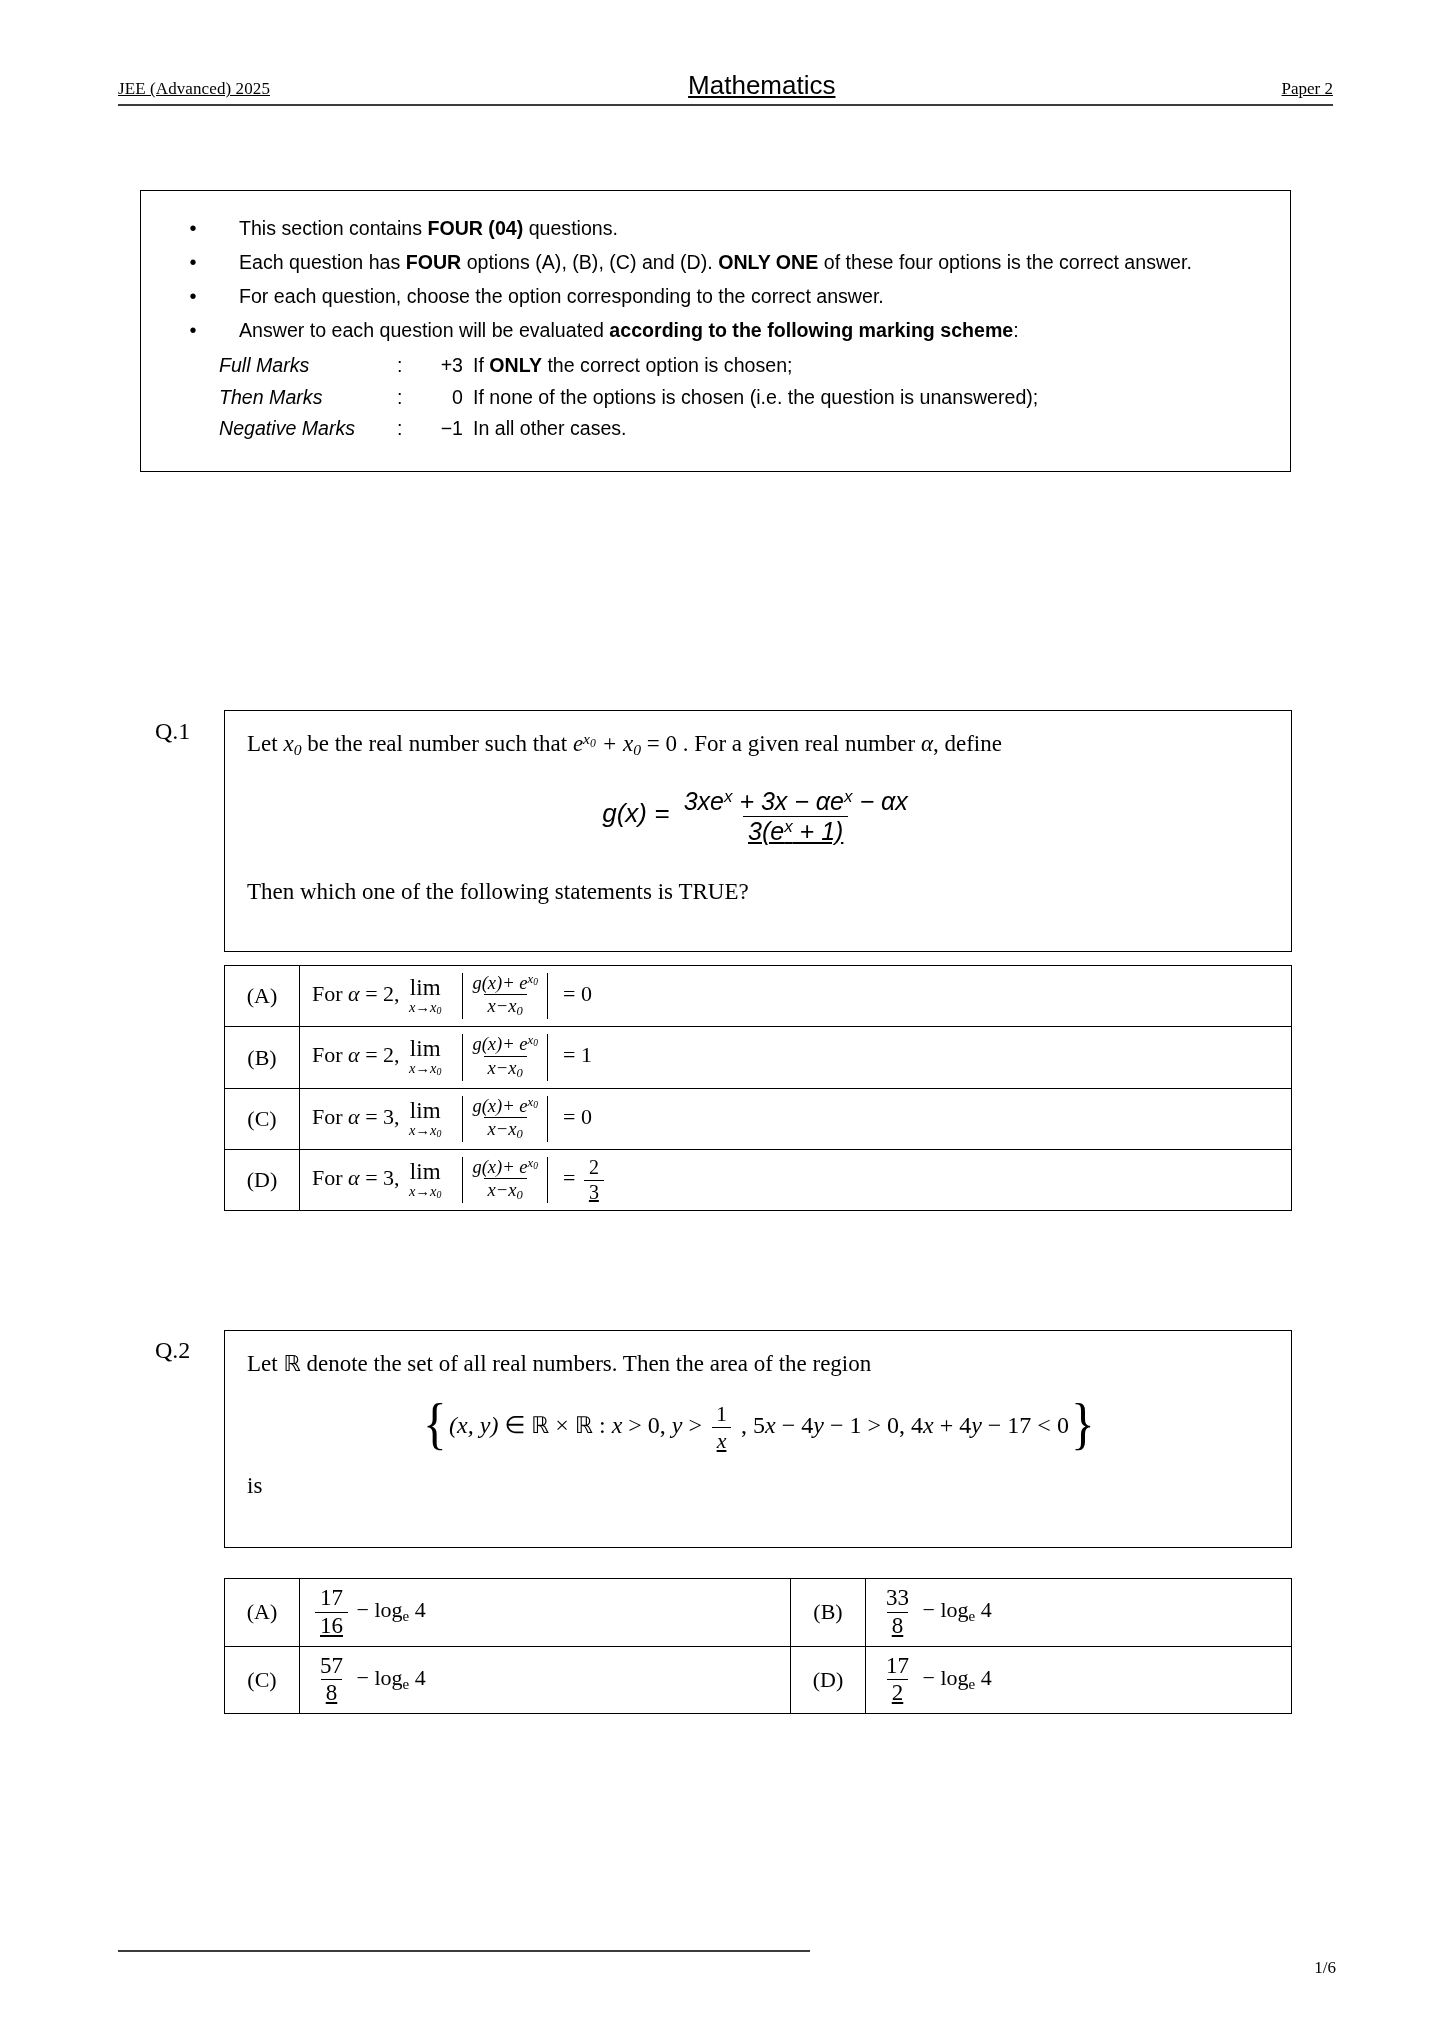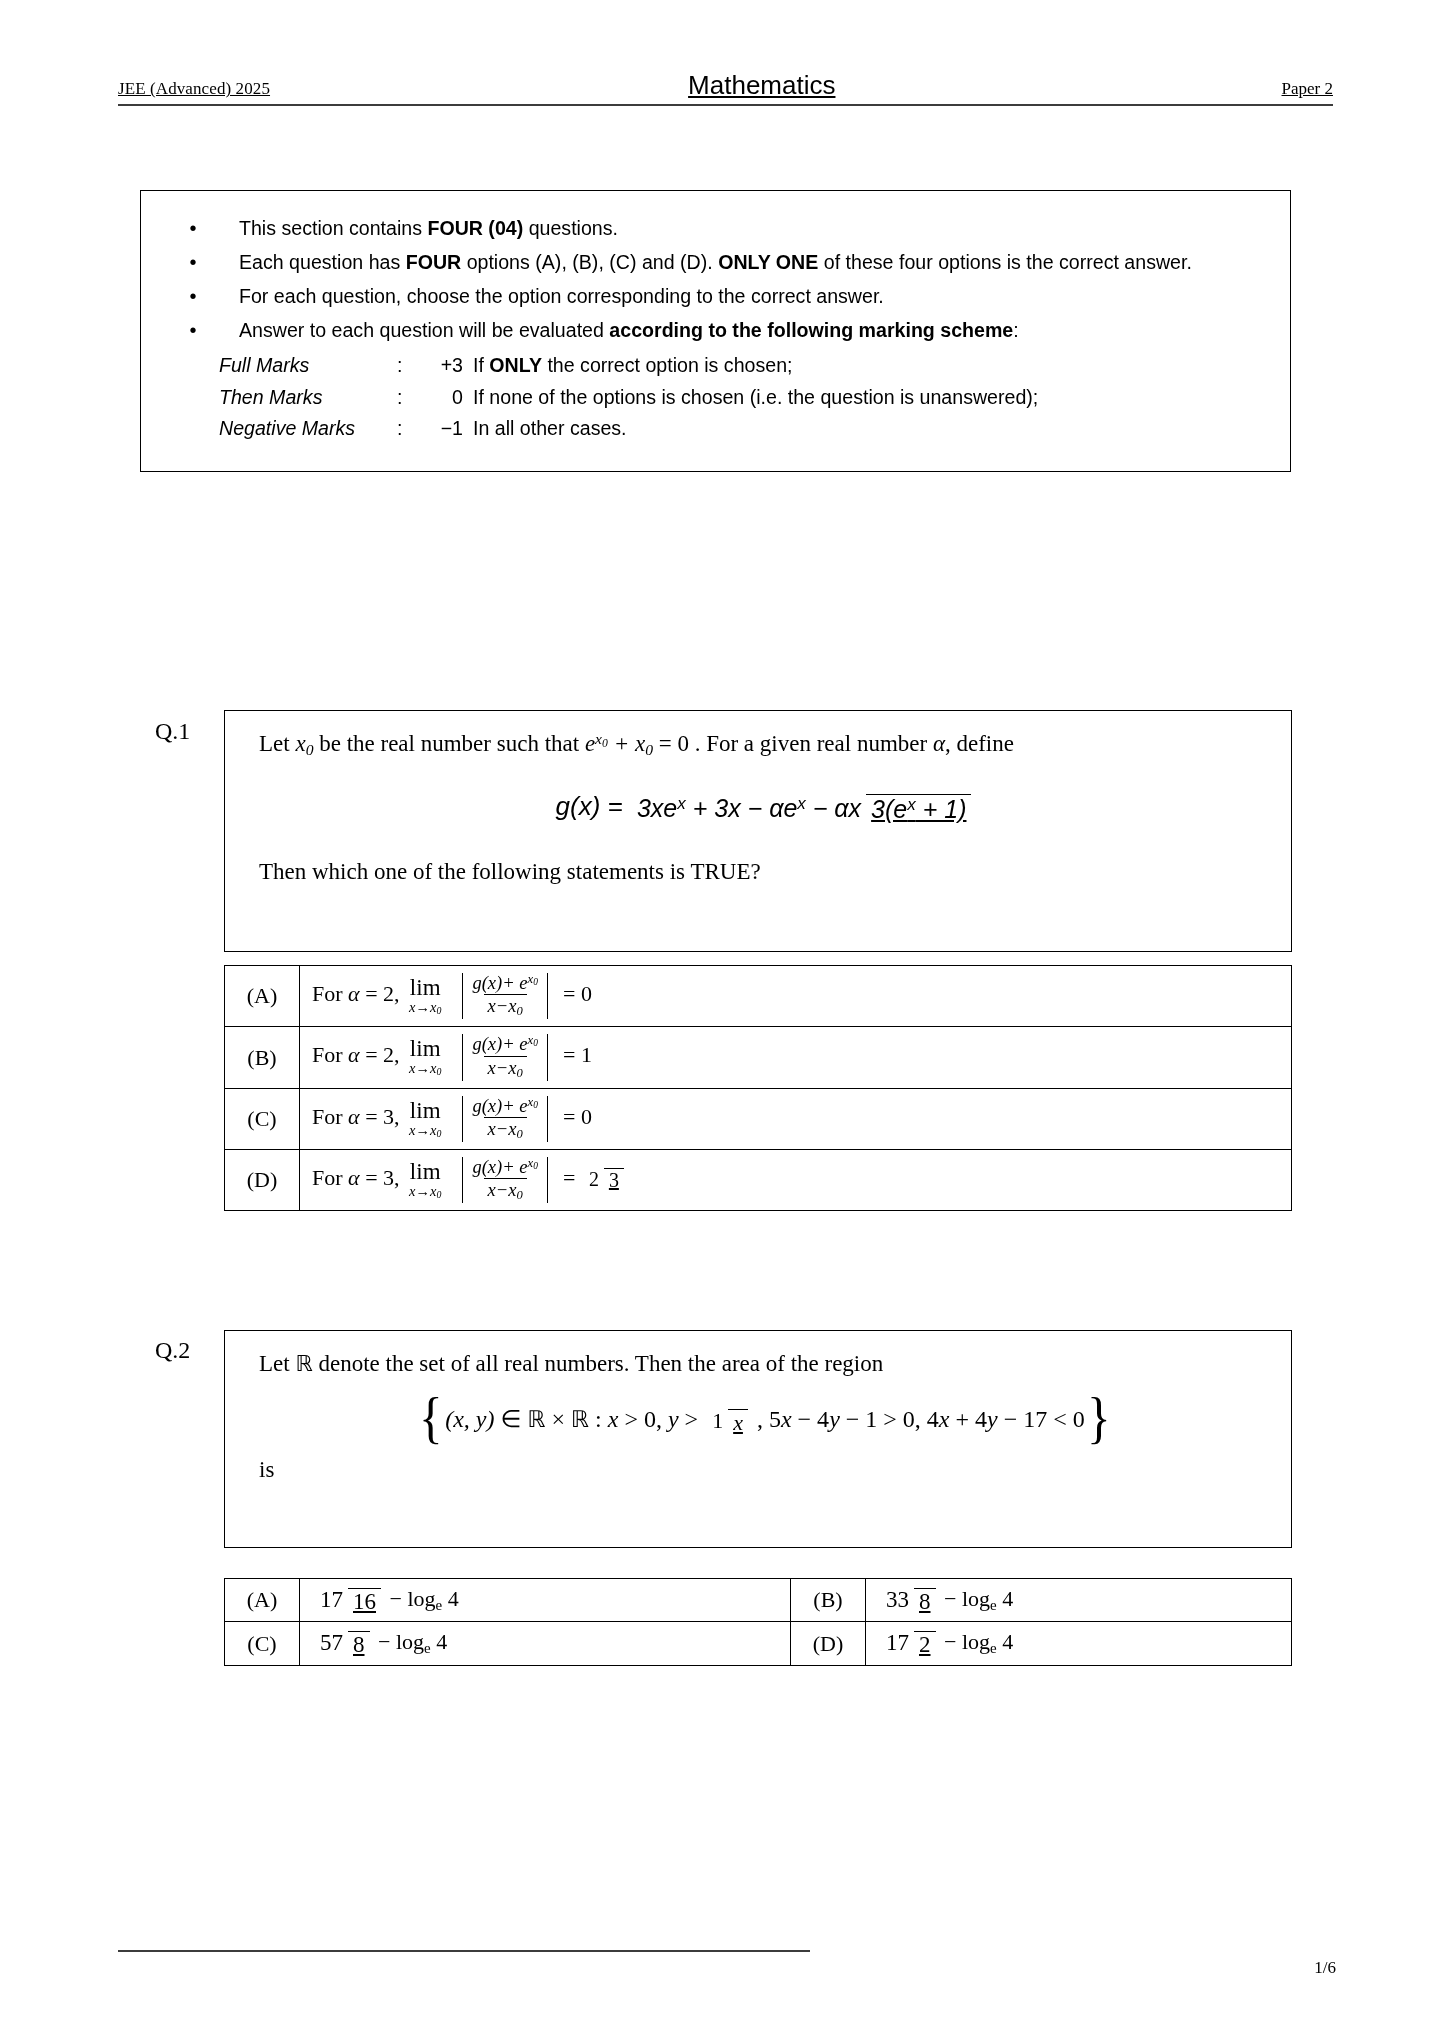--- a/index.html
+++ b/index.html
@@ -120,21 +120,21 @@
     position: absolute;
     font-size: 24px;
     font-family: "Liberation Serif", serif;
   }
   .q-body {
     position: absolute;
     box-sizing: border-box;
     border: 1.3px solid #000;
     font-family: "Liberation Serif", serif;
     font-size: 23px;
-    padding: 16px 20px 16px 34px;
+    padding: 16px 20px 16px 22px;
     line-height: 1.45;
   }
   .opt-table {
     position: absolute;
     box-sizing: border-box;
     border-collapse: collapse;
     font-family: "Liberation Serif", serif;
   }
   .opt-table td {
     border: 1.3px solid #000;
@@ -150,21 +150,21 @@
 
   
   .mi { font-family: "Liberation Serif", serif; font-style: italic; }
   .mrm { font-family: "Liberation Serif", serif; font-style: normal; }
   .sans-math { font-family: "Liberation Sans", sans-serif; font-style: italic; }
   sub { font-size: .68em; vertical-align: -0.25em; }
   sup { font-size: .68em; vertical-align: 0.48em; }
 
   .frac {
     display: inline-flex;
-    flex-direction: row;
+    flex-direction: column;
     align-items: center;
     vertical-align: middle;
     margin: 0 3px;
     line-height: 1.08;
   }
   .frac .num { padding: 0 5px 1px 5px; }
   .frac .den { border-top: 1.5px solid #000; padding: 1px 5px 0 5px; text-decoration: underline; }
 
   .bigfrac { font-size: 25px; }
 

